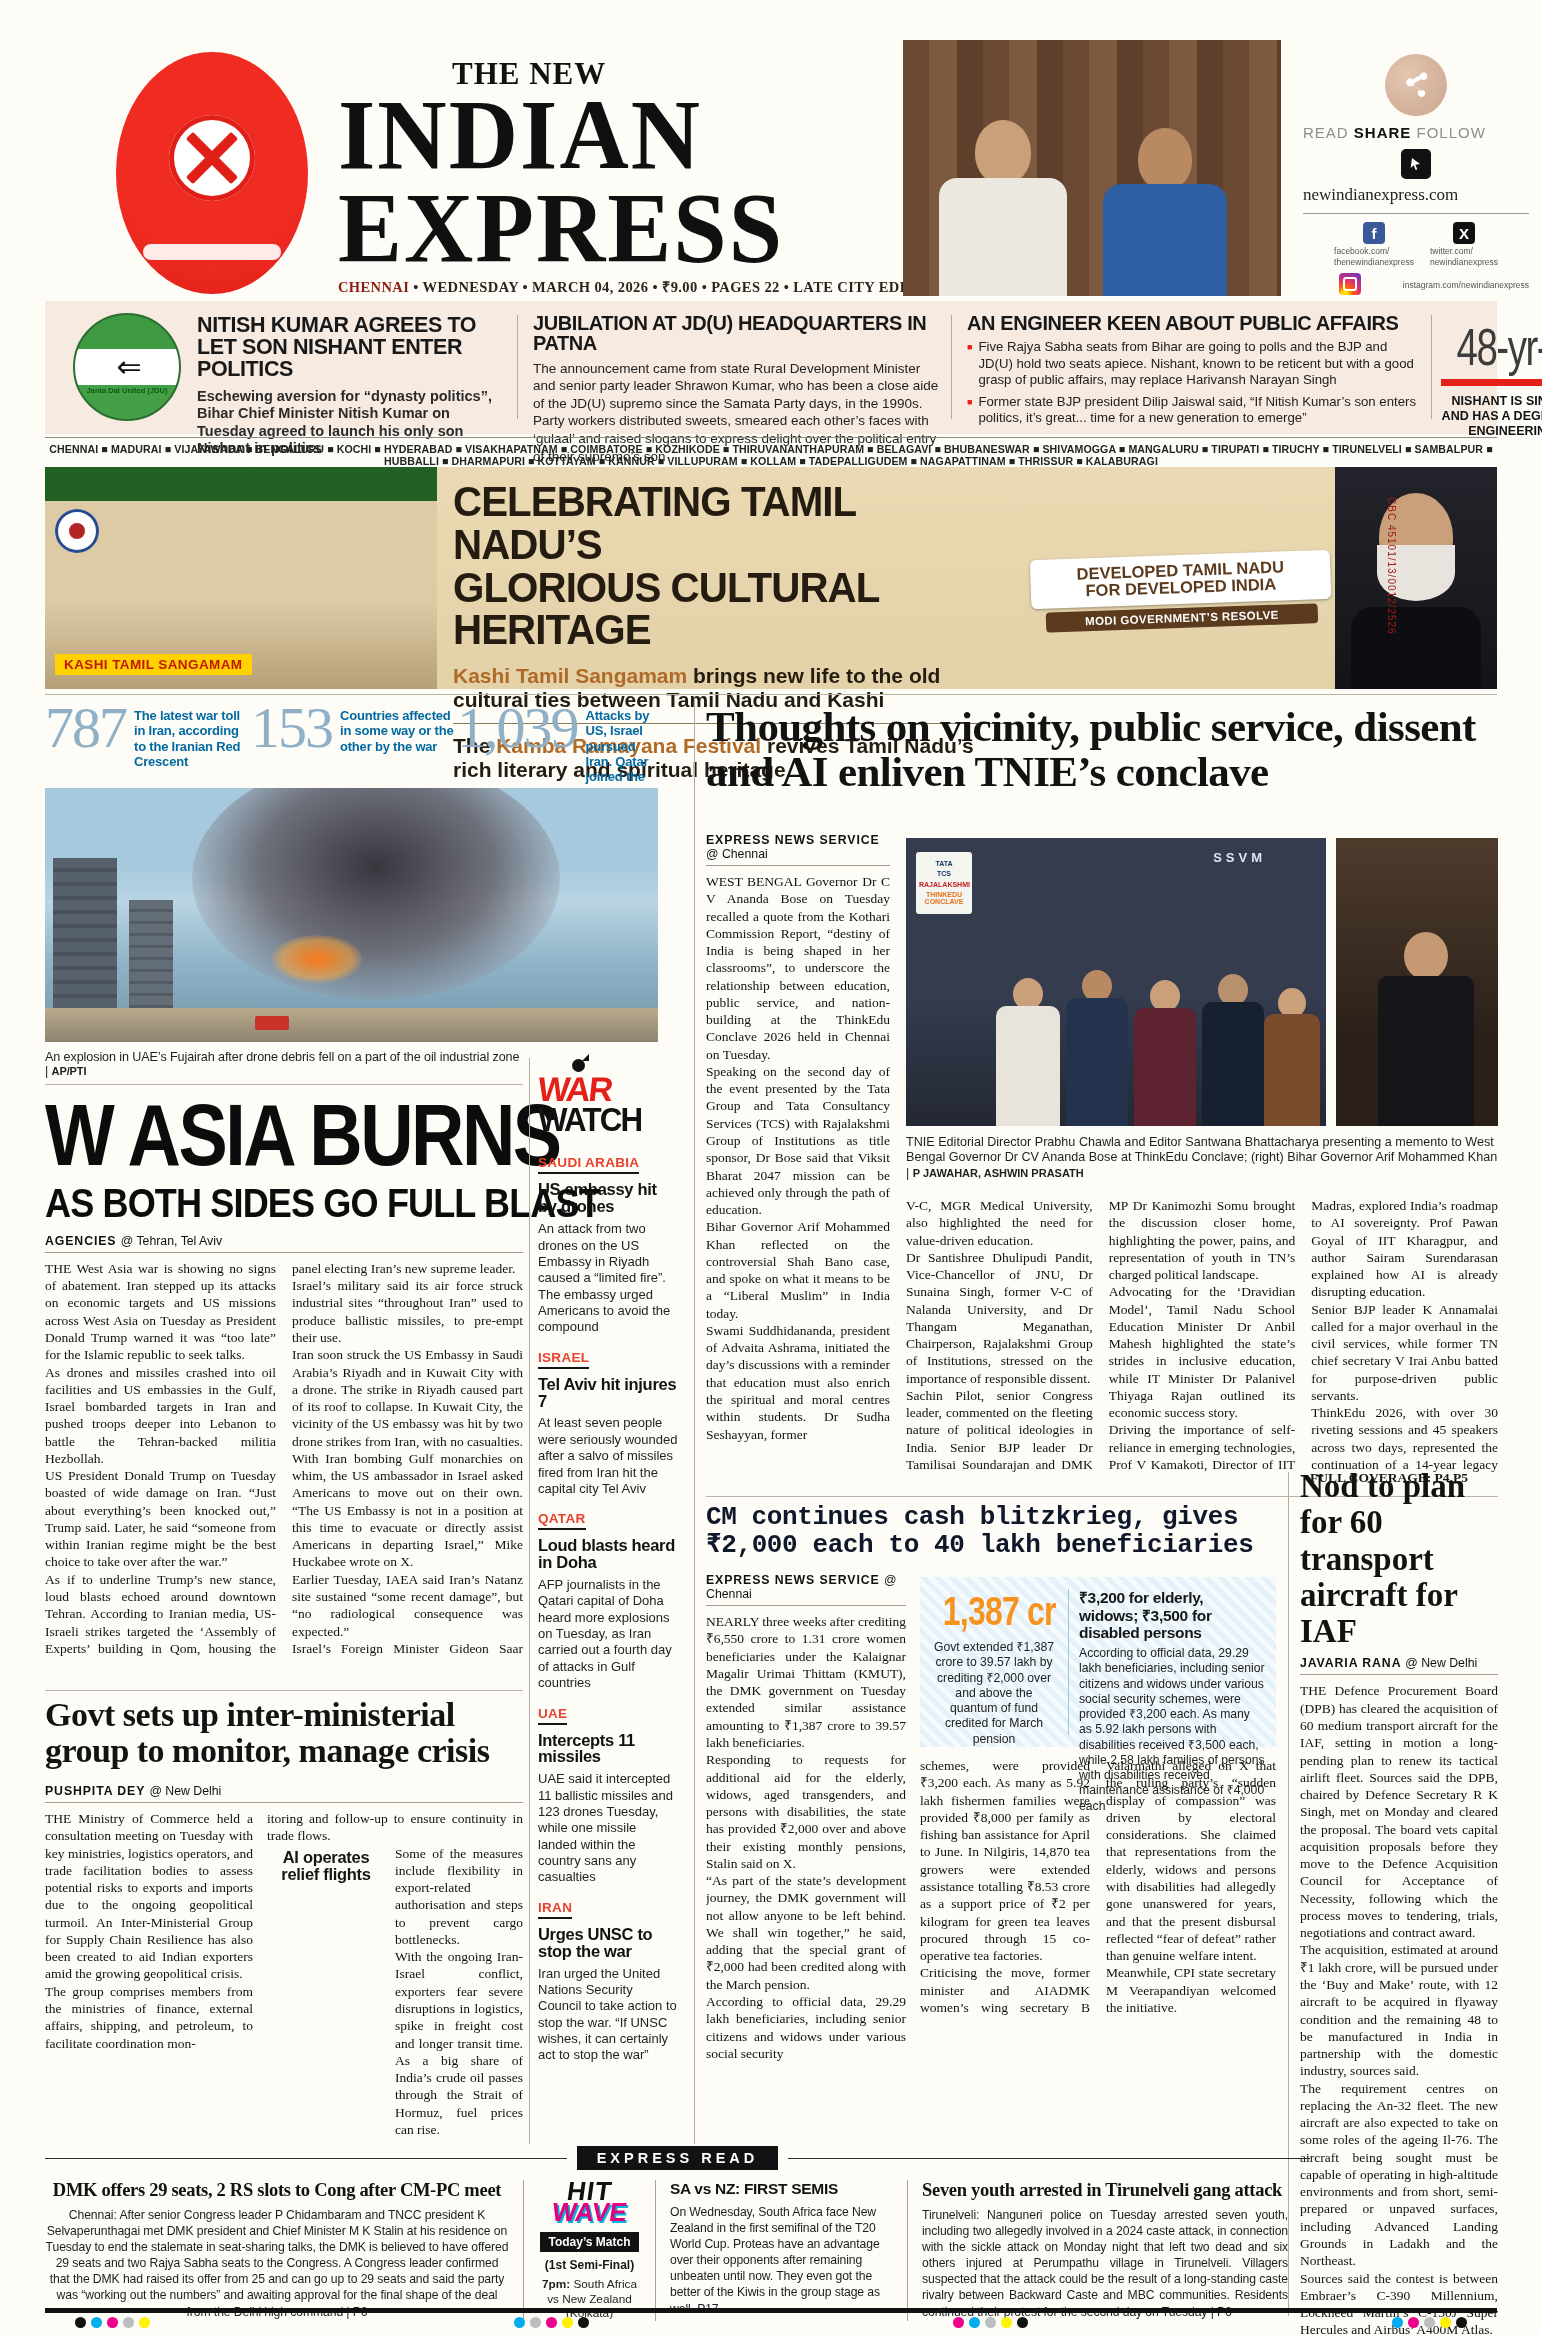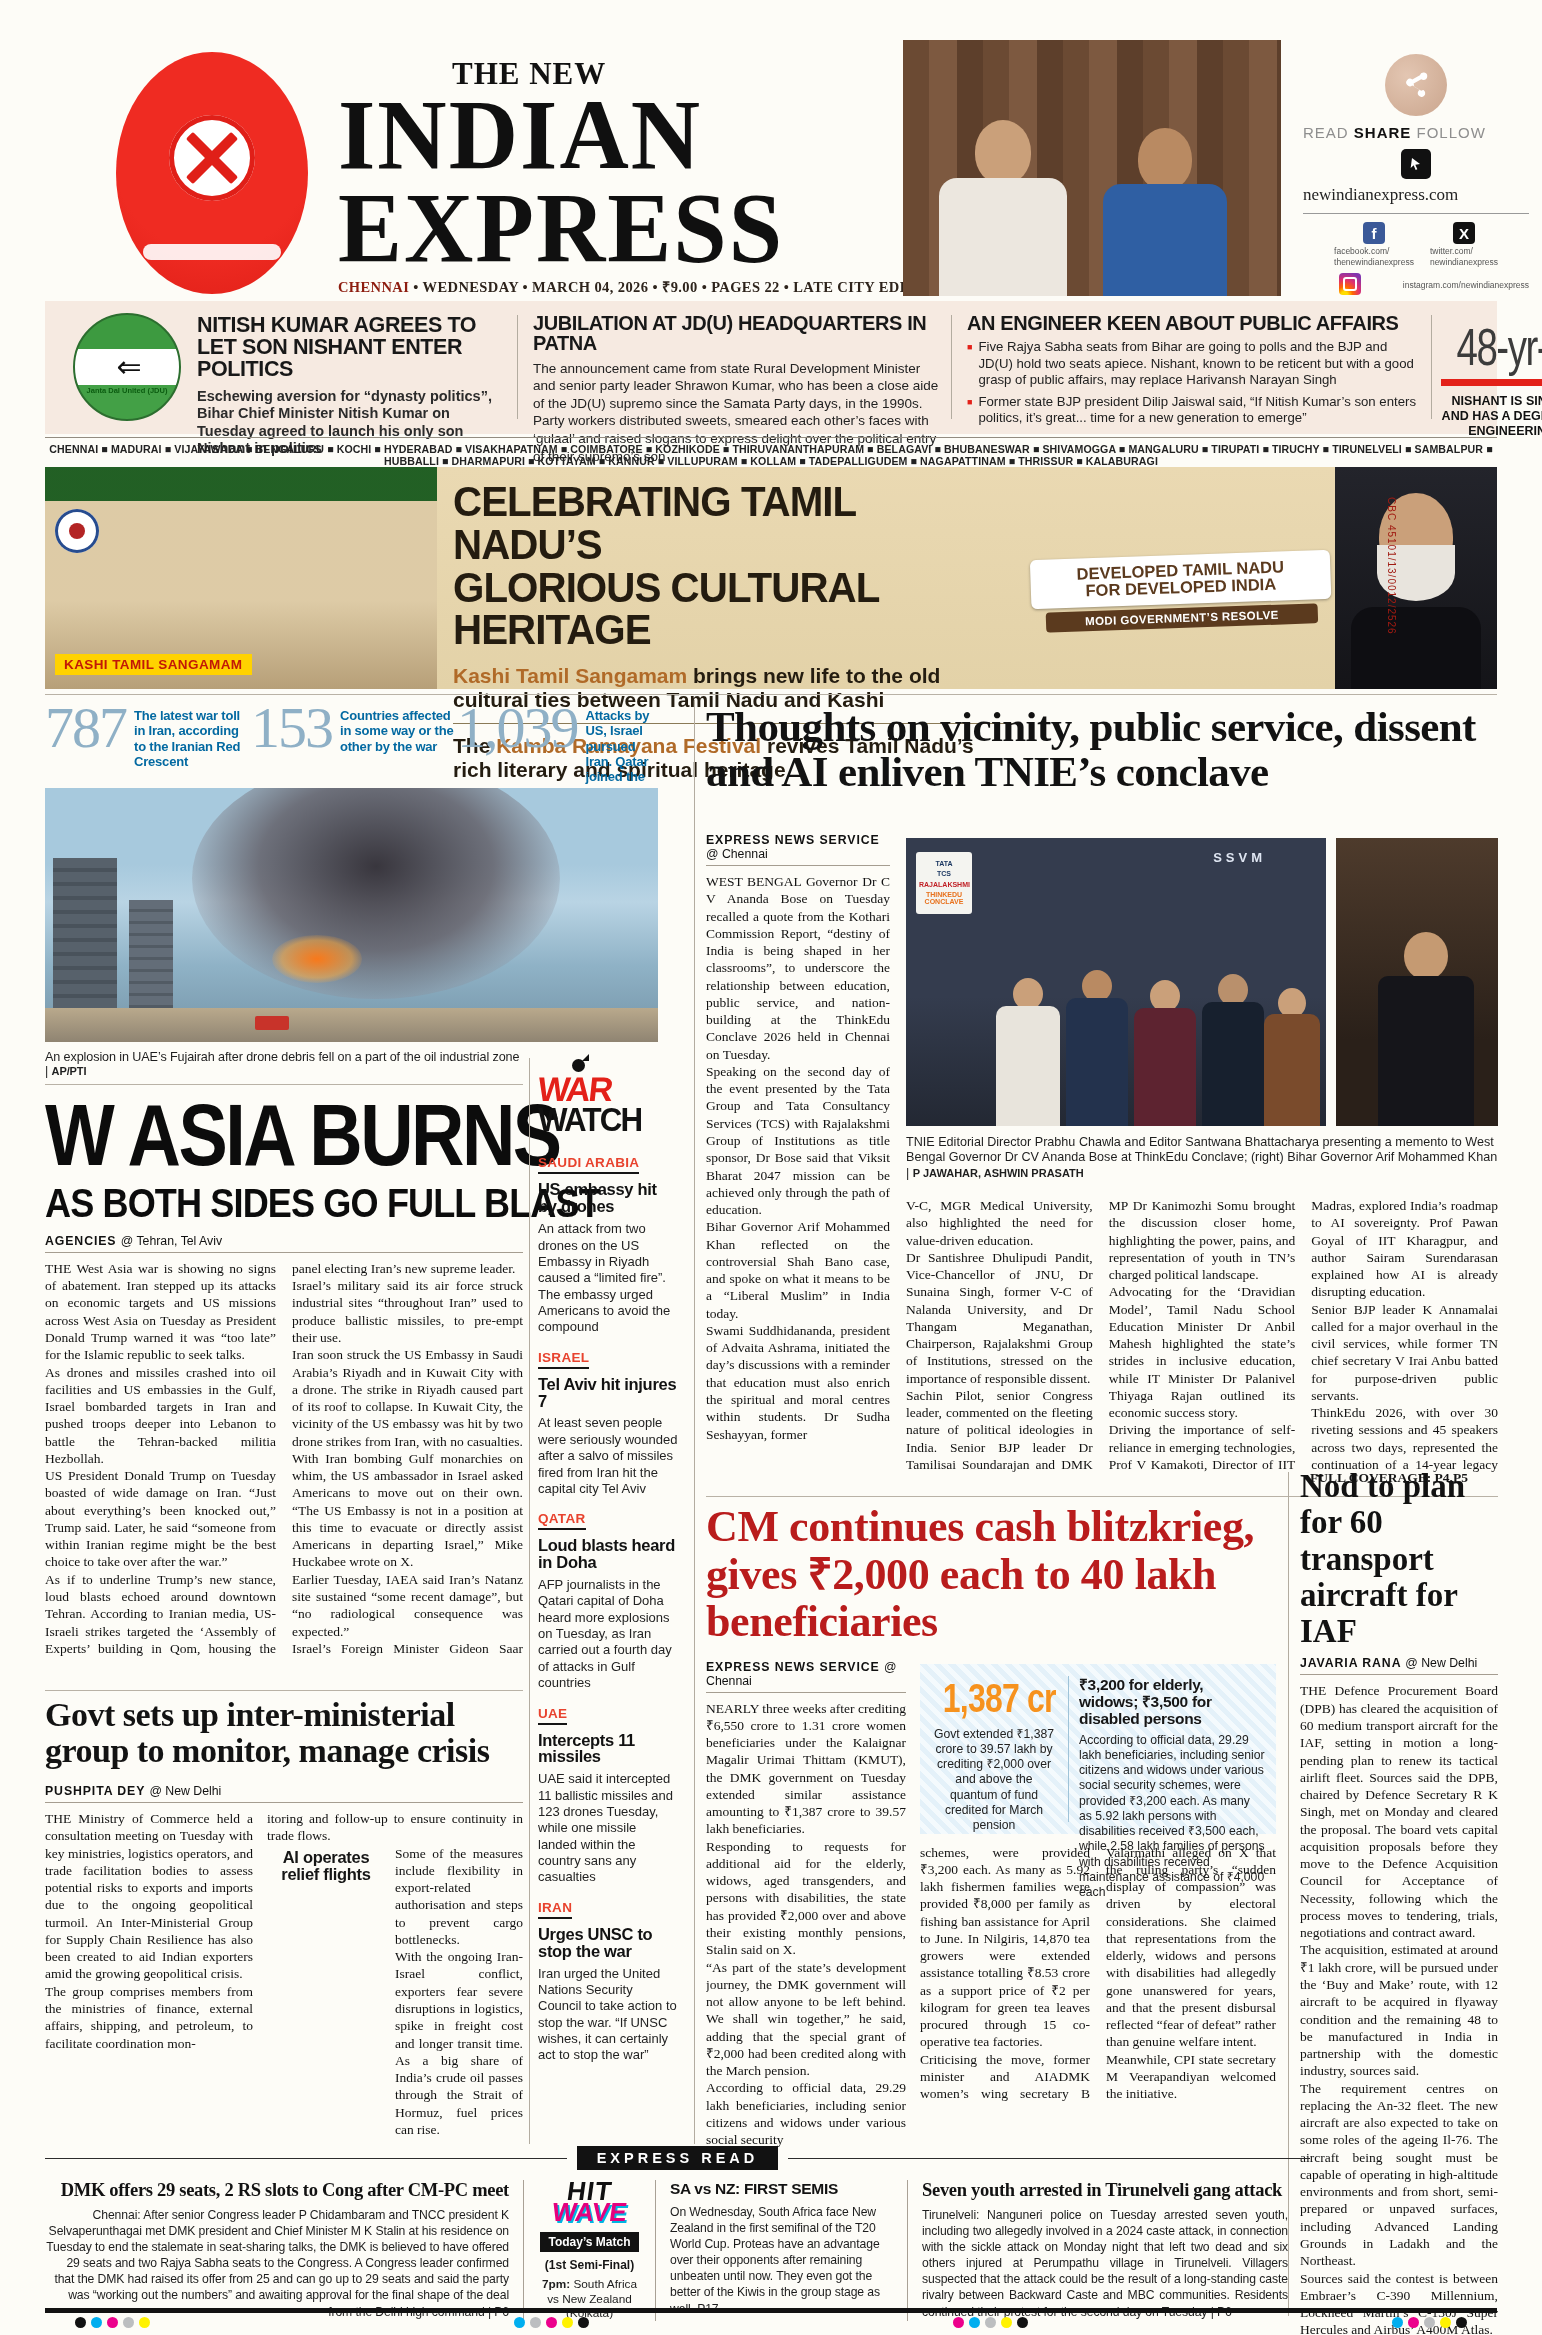--- a/index.html
+++ b/index.html
@@ -181,22 +181,22 @@
   .p-head{border-radius:50%;margin:0 auto}
   .p-body{border-radius:10px 10px 0 0;margin-top:-4px}
   .con-caption{position:absolute;left:200px;top:430px;width:592px;font-size:12.6px;line-height:1.22;color:#1e1e1e}
   .con-caption b{font-size:11px}
   .con-part2{position:absolute;left:200px;top:492px;width:592px;height:288px}
   .coverage{position:absolute;left:604px;top:765px;width:188px;font-family:"Liberation Serif",serif;
      font-weight:bold;font-size:13.5px}
 
   
   .cm{left:706px;top:1503px;width:570px;height:640px}
-  .cm-h{font-family:Liberation Serif, serif;font-weight:bold;font-size:44px;line-height:1.08;
-     letter-spacing:-.4px;color:#b91c1c}
+  .cm-h{font-family:Liberation Mono, monospace;font-weight:bold;font-size:26px;line-height:1.08;
+     letter-spacing:-.4px;color:#0f172a}
   .cm-grid{display:flex;gap:14px;margin-top:6px}
   .infopanel{width:356px;height:170px;display:flex;gap:10px;padding:12px 10px;
      background:repeating-linear-gradient(45deg,#e4f1f9 0 5px,#f4fafd 5px 10px)}
   .info-n{width:128px;text-align:center}
   .info-num{color:#f6921e;font-weight:bold;font-size:40px;letter-spacing:-1px;transform:scaleX(.8);transform-origin:center;white-space:nowrap}
   .info-t{font-size:12.2px;line-height:1.25;color:#222;margin-top:6px}
   .info-div{width:1px;background:#9fc3d8}
   .info2-h{font-weight:bold;font-size:15.5px;line-height:1.12;letter-spacing:-.3px;margin-bottom:5px}
   .info2-t{font-size:12.2px;line-height:1.25;color:#222}
 
@@ -546,21 +546,21 @@
 Sources said the contest is between Embraer’s C-390 Millennium, Lockheed Martin’s C-130J Super Hercules and Airbus’ A400M Atlas.</div>
   </div>
 
   <div class="abs xread">
     <div class="xr-ribbonrow">
       <div class="xr-line"></div>
       <div class="xr-ribbon">EXPRESS READ</div>
       <div class="xr-line"></div>
     </div>
     <div class="xr-blocks">
-      <div class="xr-b" style="width:478px;padding-left:0;text-align:right">
+      <div class="xr-b" style="width:478px;padding-left:0;text-align:center">
         <div class="xr-h">DMK offers 29 seats, 2 RS slots to Cong after CM-PC meet</div>
         <div class="xr-t">Chennai: After senior Congress leader P Chidambaram and TNCC president K Selvaperunthagai met DMK president and Chief Minister M K Stalin at his residence on Tuesday to end the stalemate in seat-sharing talks, the DMK is believed to have offered 29 seats and two Rajya Sabha seats to the Congress. A Congress leader confirmed that the DMK had raised its offer from 25 and can go up to 29 seats and said the party was “working out the numbers” and awaiting approval for the final shape of the deal from the Delhi high command | P6</div>
       </div>
       <div class="xr-b hit">
         <div class="hit1">HIT</div>
         <div class="hit2">WAVE</div>
         <div class="todays">Today’s Match</div>
         <div class="semi">(1st Semi-Final)</div>
         <div class="match"><b>7pm:</b><span> South Africa vs New Zealand (Kolkata)</span></div>
       </div>

